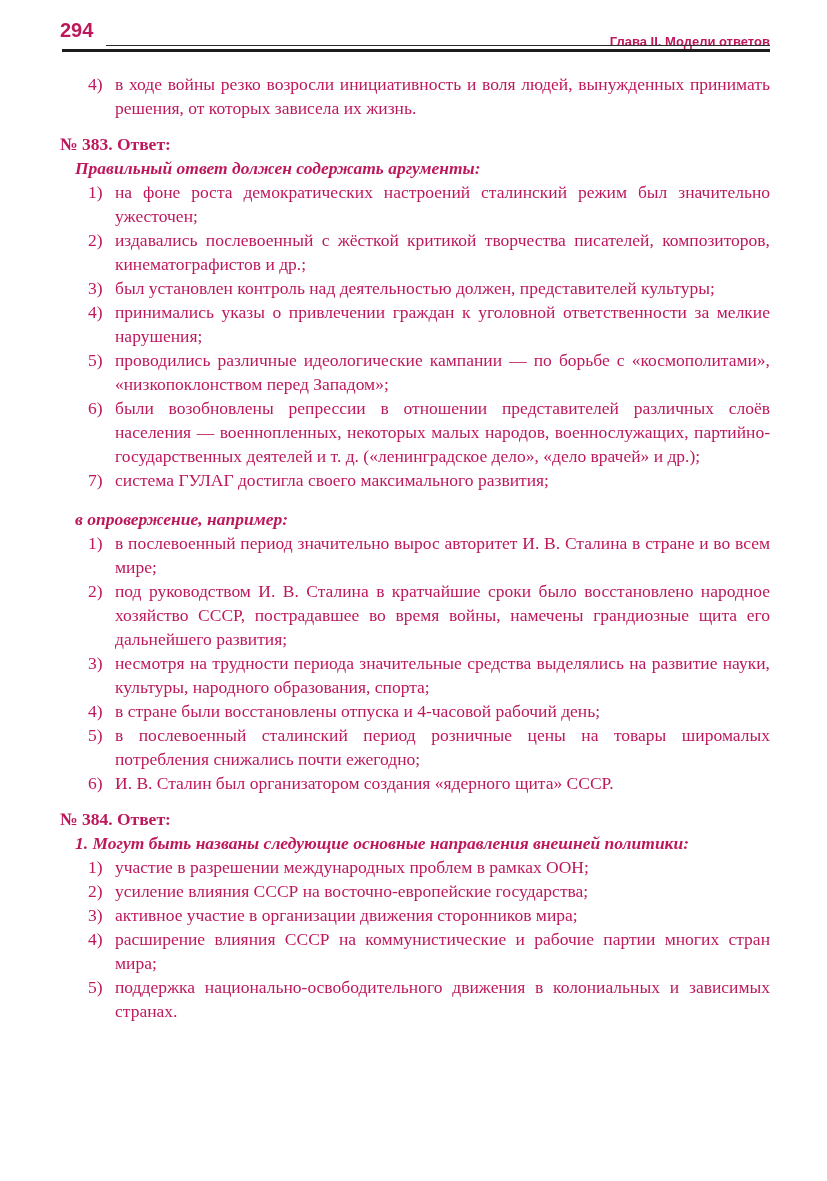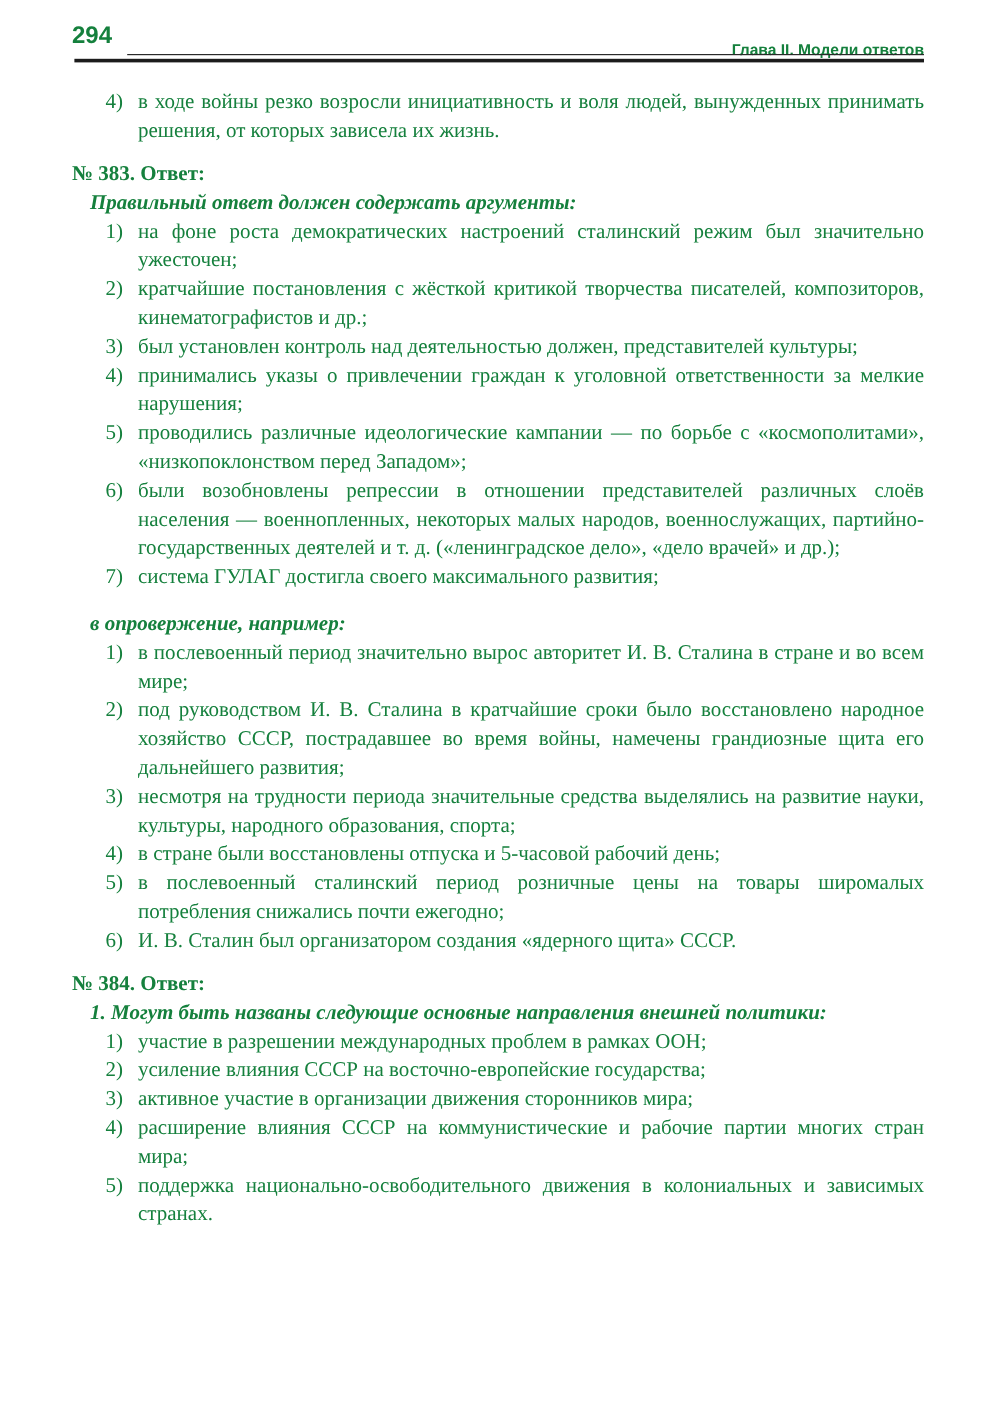--- a/index.html
+++ b/index.html
@@ -2,21 +2,21 @@
 <html lang="ru"><head>
 <meta charset="utf-8">
 <style>
   html, body { margin: 0; padding: 0; background: #e8e8e8; }
   .page {
     position: relative;
     width: 827px;
     height: 1181px;
     margin: 0 auto;
     background: #ffffff;
-    color: #15803d;
+    color: #be185d;
     font-family: "Liberation Serif", serif;
     font-size: 17.5px;
     line-height: 24px;
     overflow: hidden;
     box-sizing: border-box;
     padding: 18px 57px 0 60px;
   }
   
   .header {
     position: relative;
@@ -97,21 +97,21 @@
     <section>
       <div class="sec-title">№ 383. Ответ:</div>
       <div class="lead">Правильный ответ должен содержать аргументы:</div>
 
       <div class="li">
         <span class="num">1)</span>
         <div class="txt">на фоне роста демократических настроений сталинский режим был зна­чительно ужесточен;</div>
       </div>
       <div class="li">
         <span class="num">2)</span>
-        <div class="txt">кратчайшие постановления с жёсткой критикой творчества писателей, композиторов, кинематографистов и др.;</div>
+        <div class="txt">издавались послевоенный с жёсткой критикой творчества писателей, композиторов, кинематографистов и др.;</div>
       </div>
       <div class="li">
         <span class="num">3)</span>
         <div class="txt">был установлен контроль над деятельностью должен, представителей культуры;</div>
       </div>
       <div class="li">
         <span class="num">4)</span>
         <div class="txt">принимались указы о привлечении граждан к уголовной ответственно­сти за мелкие нарушения;</div>
       </div>
       <div class="li">
@@ -136,21 +136,21 @@
       <div class="li">
         <span class="num">2)</span>
         <div class="txt">под руководством И. В. Сталина в кратчайшие сроки было восстановле­но народное хозяйство СССР, пострадавшее во время войны, намечены грандиозные щита его дальнейшего развития;</div>
       </div>
       <div class="li">
         <span class="num">3)</span>
         <div class="txt">несмотря на трудности периода значительные средства выделялись на развитие науки, культуры, народного образования, спорта;</div>
       </div>
       <div class="li">
         <span class="num">4)</span>
-        <div class="txt">в стране были восстановлены отпуска и 5-часовой рабочий день;</div>
+        <div class="txt">в стране были восстановлены отпуска и 4-часовой рабочий день;</div>
       </div>
       <div class="li">
         <span class="num">5)</span>
         <div class="txt">в послевоенный сталинский период розничные цены на товары широ­малых потребления снижались почти ежегодно;</div>
       </div>
       <div class="li">
         <span class="num">6)</span>
         <div class="txt">И. В. Сталин был организатором создания «ядерного щита» СССР.</div>
       </div>
     </section>

